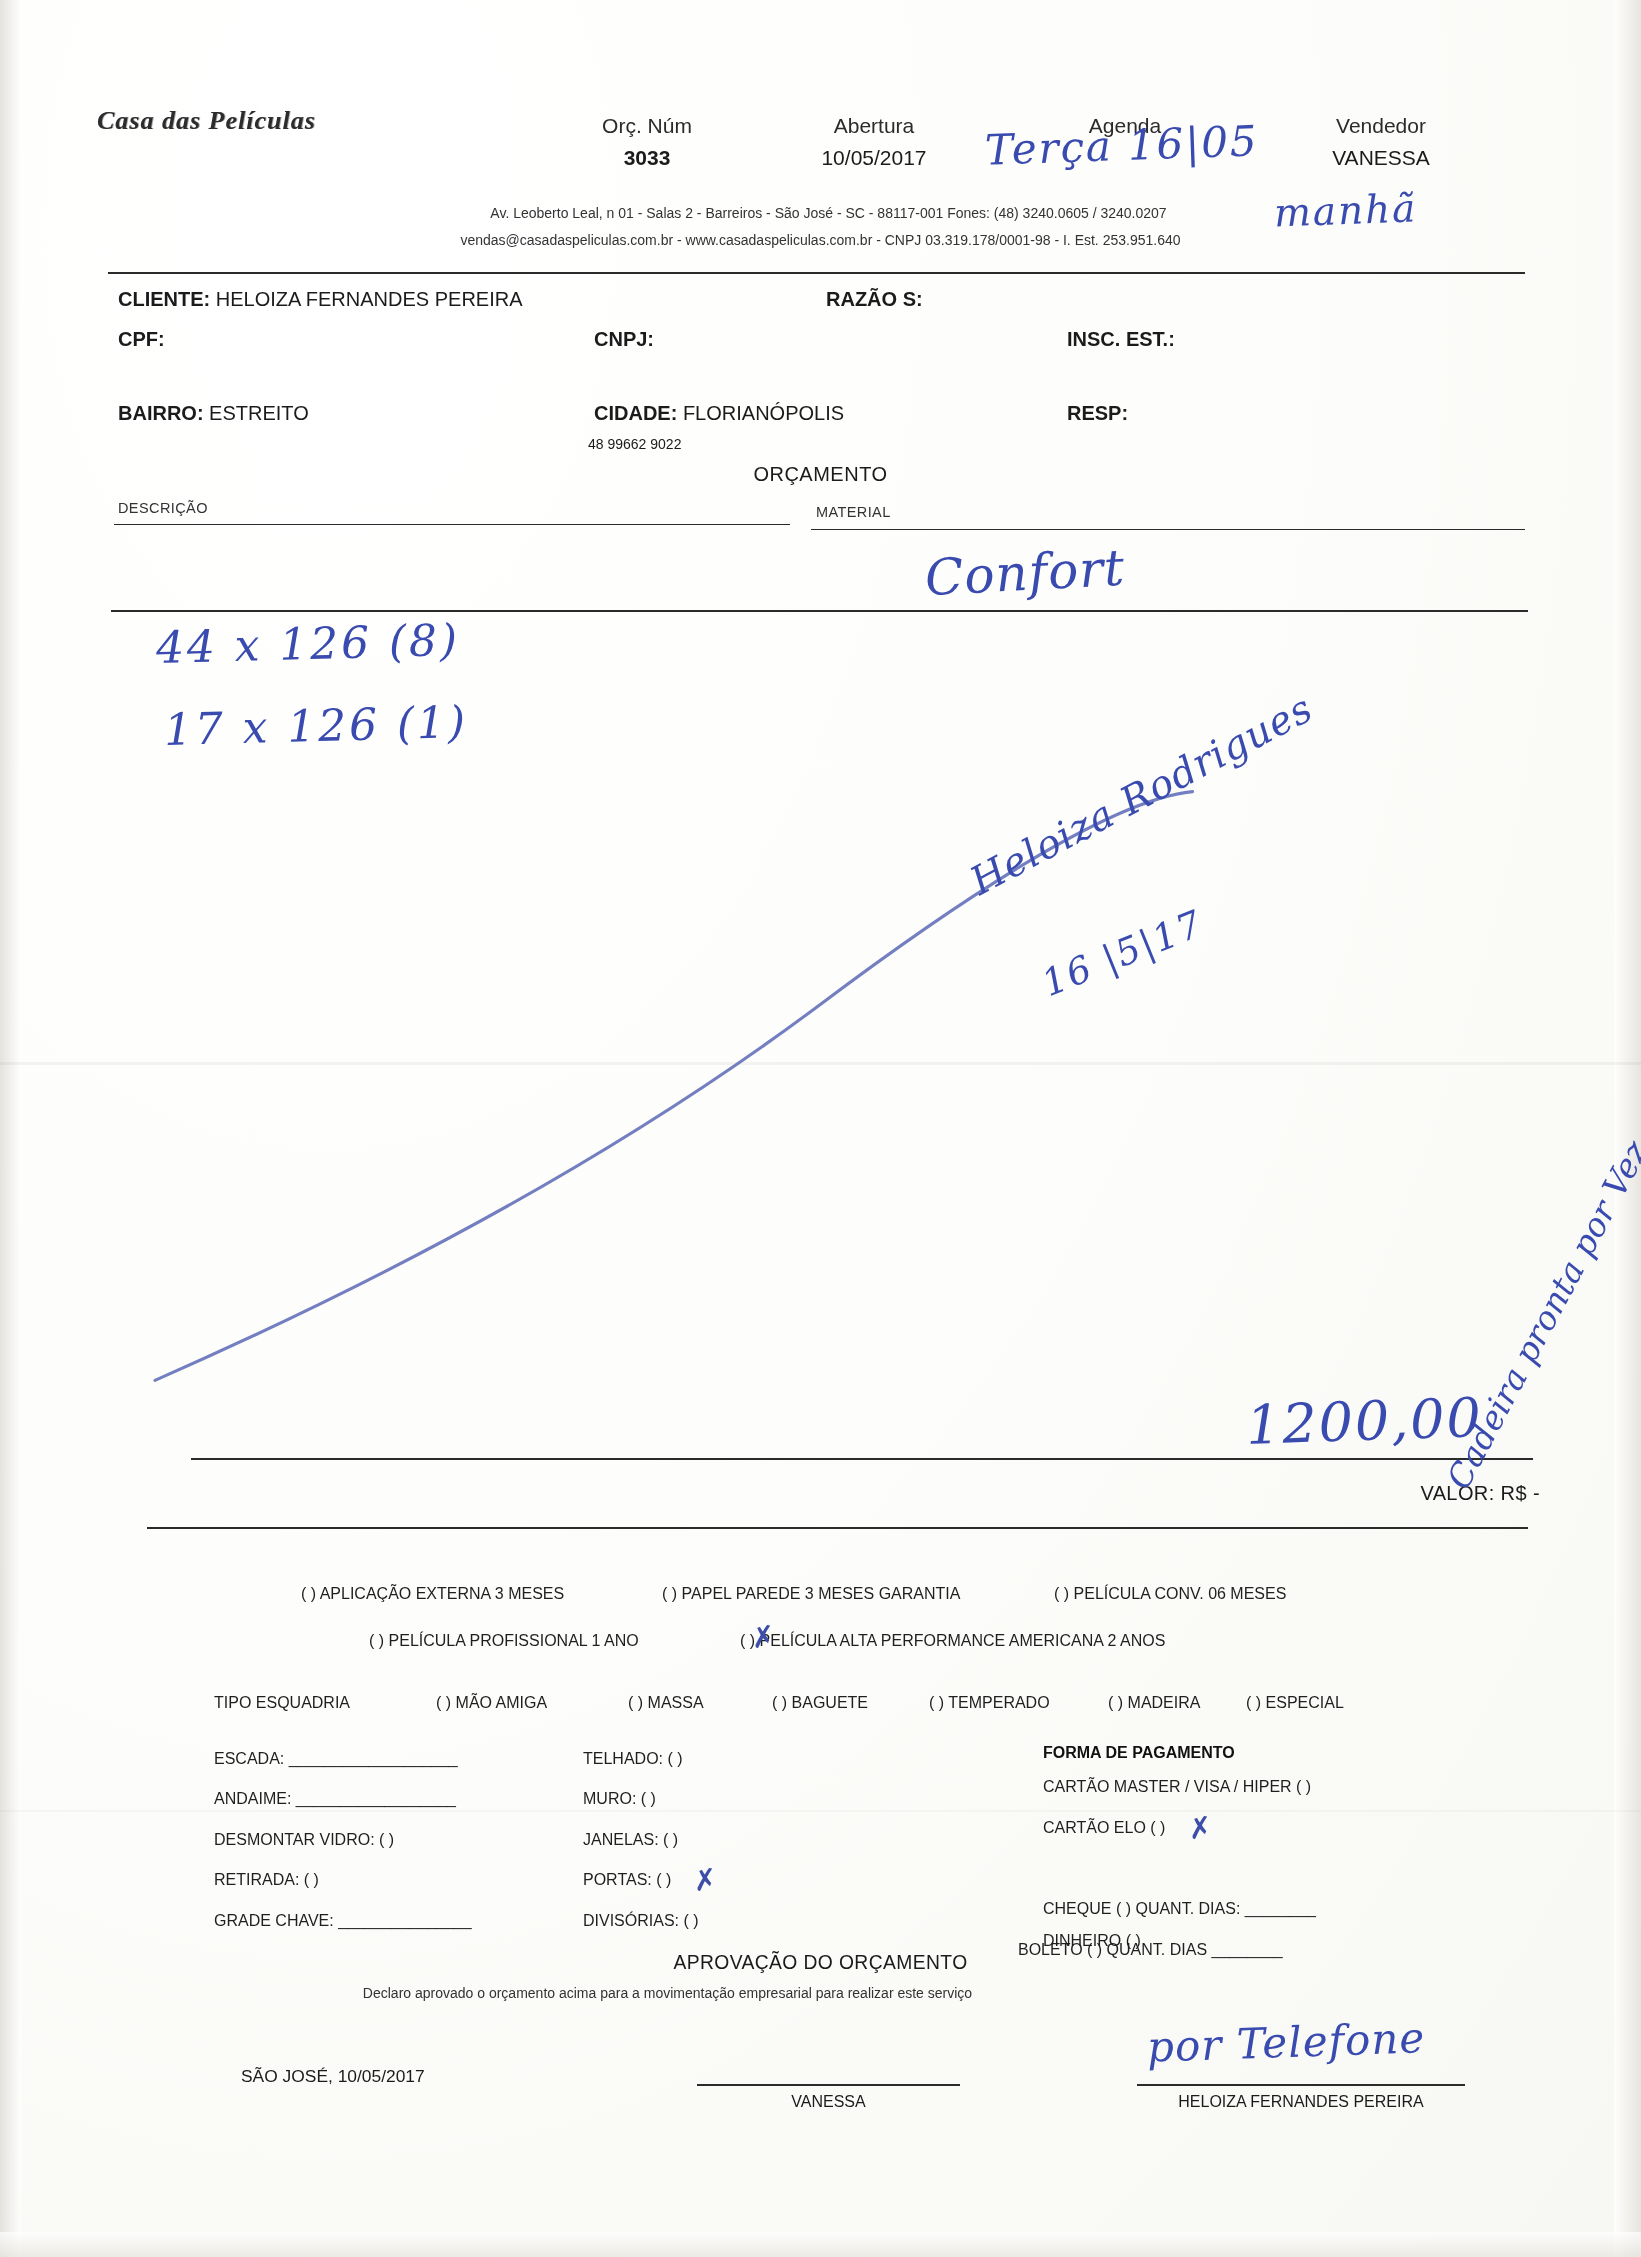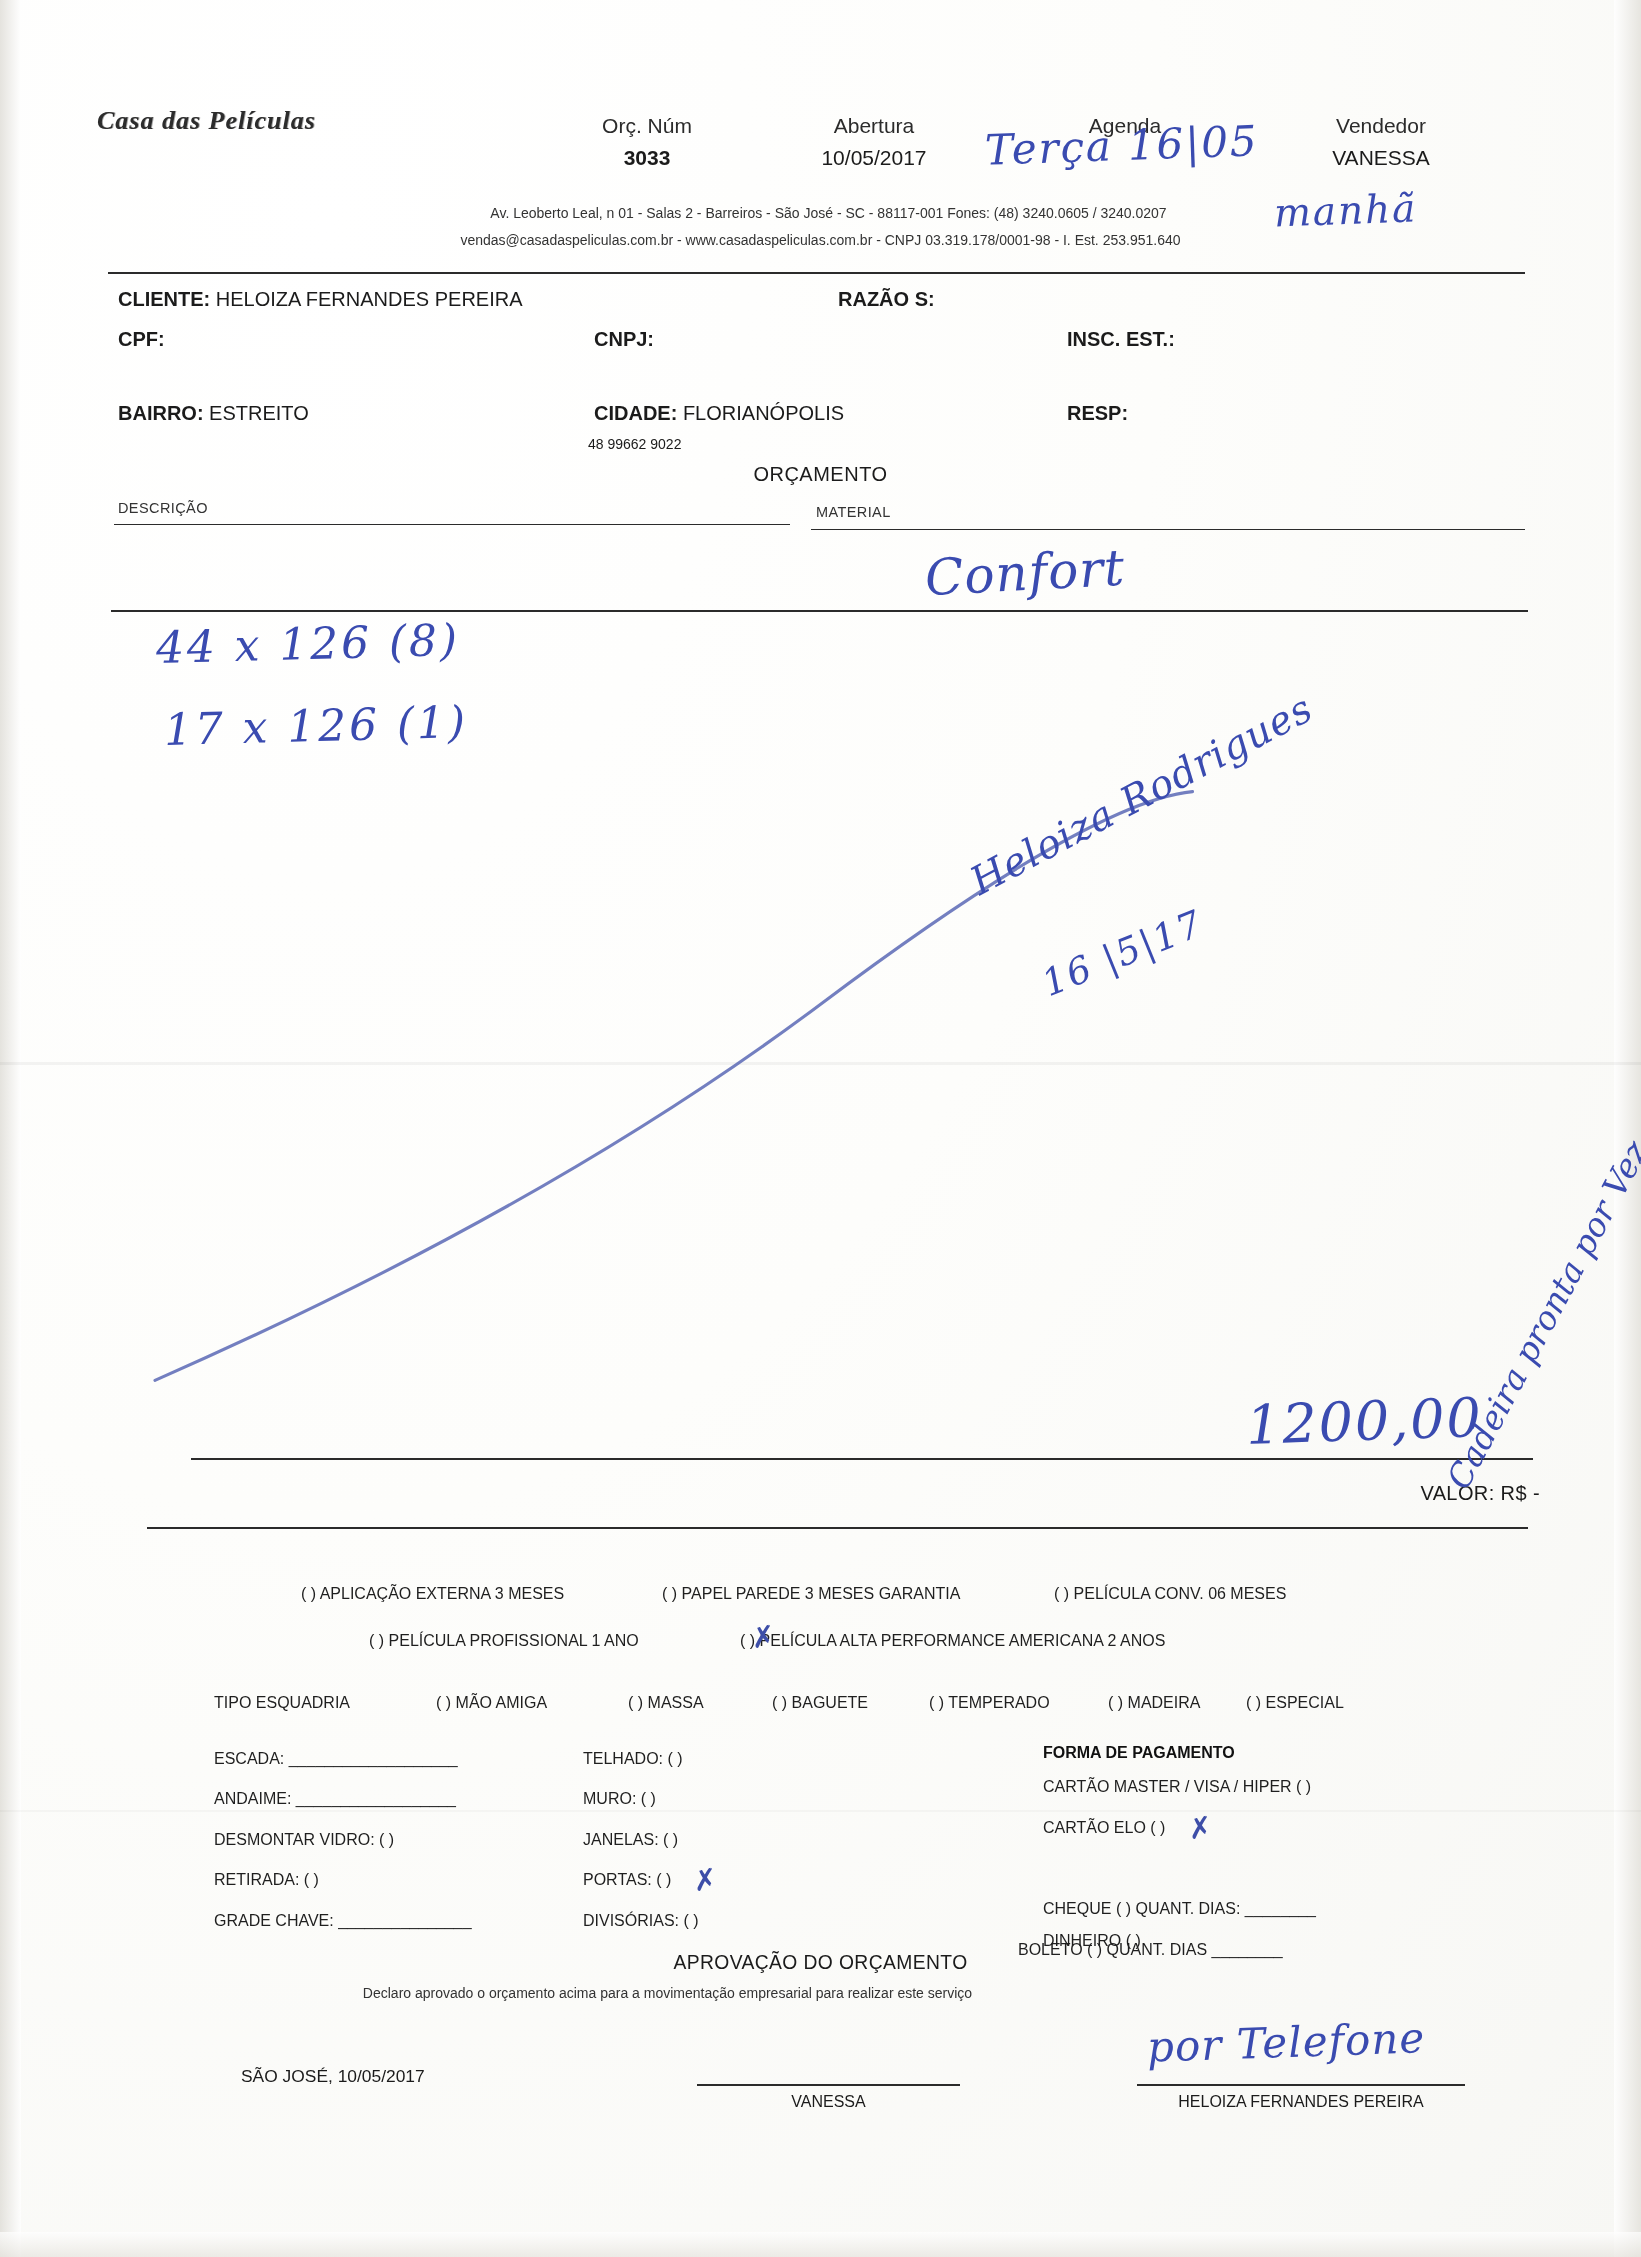--- a/index.html
+++ b/index.html
@@ -115,21 +115,21 @@
 
   <div id="addr1">Av. Leoberto Leal, n 01 - Salas 2 - Barreiros - São José - SC - 88117-001 Fones: (48) 3240.0605 / 3240.0207</div>
   <div id="addr2">vendas@casadaspeliculas.com.br - www.casadaspeliculas.com.br - CNPJ 03.319.178/0001-98 - I. Est. 253.951.640</div>
 
   <div class="hline" style="left:108px;top:272px;width:1417px;"></div>
 
   <div class="fld" style="left:118px;top:288px;">
     <b>CLIENTE:</b>
     <span>HELOIZA FERNANDES PEREIRA</span>
   </div>
-  <div class="fld" style="left:826px;top:288px;margin-left:12px;">
+  <div class="fld" style="left:826px;top:288px;">
     <b>RAZÃO S:</b>
   </div>
 
   <div class="fld" style="left:118px;top:328px;">
     <b>CPF:</b>
   </div>
   <div class="fld" style="left:594px;top:328px;">
     <b>CNPJ:</b>
   </div>
   <div class="fld" style="left:1067px;top:328px;">

